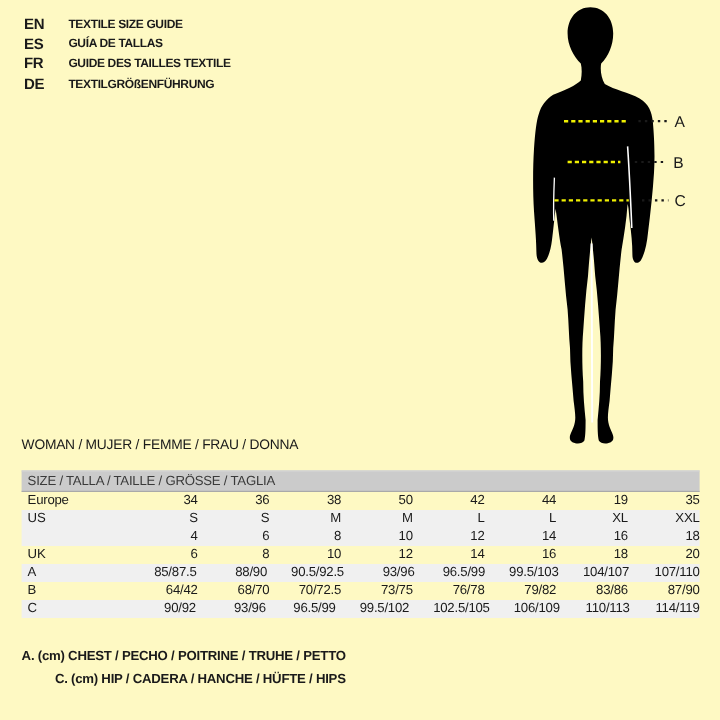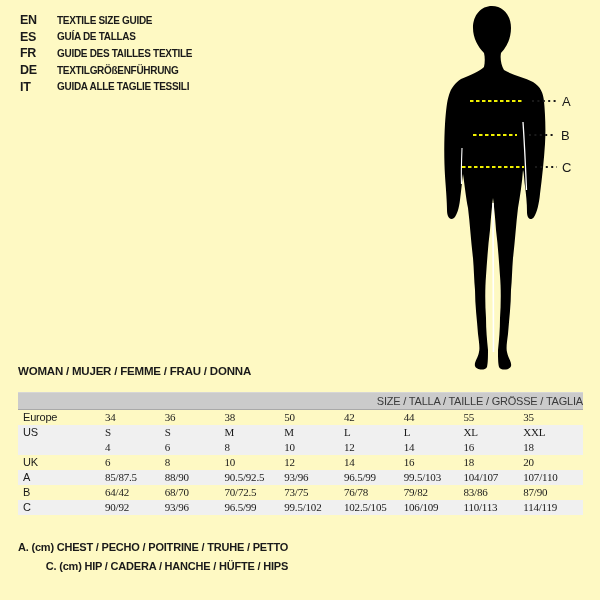--- a/index.html
+++ b/index.html
@@ -13,31 +13,31 @@
   .lang-code{width:37px;font-size:12.5px;font-weight:bold;letter-spacing:-0.3px;}
   .lang-text{font-size:10px;font-weight:bold;letter-spacing:-0.3px;white-space:nowrap;}
   
   .figure{position:absolute;left:400px;top:0;width:200px;height:380px;}
   .body-fill{fill:var(--silhouette,#000);}
   .gap{stroke:#ffffff;fill:none;}
   .dash-yellow{stroke:var(--accent-yellow,#f0f000);stroke-width:2;stroke-dasharray:3.5 2.5;fill:none;}
   .dash-black{stroke:#1a1a1a;stroke-width:1.8;stroke-dasharray:2 3.4;fill:none;}
   .marker-label{font-family:"Liberation Sans",sans-serif;font-size:13px;fill:#1a1a1a;}
   
-  .woman-title{position:absolute;left:18px;top:365px;font-size:11.5px;font-weight:bold;letter-spacing:-0.2px;}
+  .woman-title{position:absolute;left:18px;top:365px;font-size:11.5px;font-weight:normal;letter-spacing:-0.2px;}
   
   .size-table{position:absolute;left:18px;top:392px;width:565px;font-size:11px;letter-spacing:-0.2px;}
   .t-header{
     background:var(--table-header-bg,#cbcbcb);height:16px;line-height:16px;
-    padding-left:5px;color:#3a3a3a;border-top:1px solid #d6d6d6;border-bottom:1px solid #a9a9a9;text-align:right;
+    padding-left:5px;color:#3a3a3a;border-top:1px solid #d6d6d6;border-bottom:1px solid #a9a9a9;
   }
-  .t-row{display:flex;height:15px;line-height:15px;}
+  .t-row{display:flex;height:15px;line-height:15px;gap:20px;}
   .t-row.shade{background:var(--row-alt-bg,#f0f0f0);}
   .t-label{width:82px;padding-left:5px;text-align:left;}
-  .t-cell{flex:1;text-align:left;font-family:Liberation Serif, serif;}
+  .t-cell{flex:1;text-align:right;}
   
   .legend{position:absolute;left:18px;top:538px;text-align:right;}
   .legend-line{font-size:11px;font-weight:600;line-height:18.5px;letter-spacing:-0.2px;white-space:nowrap;}
 </style>
 </head>
 <body>
 
 <div id="canvas">
 
   <div class="lang-list">
@@ -49,24 +49,20 @@
       <span class="lang-code">ES</span>
       <span class="lang-text">GUÍA DE TALLAS</span>
     </div>
     <div class="lang-row">
       <span class="lang-code">FR</span>
       <span class="lang-text">GUIDE DES TAILLES TEXTILE</span>
     </div>
     <div class="lang-row">
       <span class="lang-code">DE</span>
       <span class="lang-text">TEXTILGRÖßENFÜHRUNG</span>
-    </div>
-    <div class="lang-row">
-      <span class="lang-code">IT</span>
-      <span class="lang-text">GUIDA ALLE TAGLIE TESSILI</span>
     </div>
   </div>
 
   <svg class="figure" viewBox="0 0 200 380">
     <path class="body-fill" d="
       M92,6
       C103,6 111,15 111,28
       C111,38 107,47 101,53
       C100,58 101,65 104,70
       C112,75 124,77 133,82
@@ -135,21 +131,21 @@
     <div class="t-header">SIZE / TALLA / TAILLE / GRÖSSE / TAGLIA</div>
 
     <div class="t-row">
       <div class="t-label">Europe</div>
       <div class="t-cell">34</div>
       <div class="t-cell">36</div>
       <div class="t-cell">38</div>
       <div class="t-cell">50</div>
       <div class="t-cell">42</div>
       <div class="t-cell">44</div>
-      <div class="t-cell">55</div>
+      <div class="t-cell">19</div>
       <div class="t-cell">35</div>
     </div>
 
     <div class="t-row shade">
       <div class="t-label">US</div>
       <div class="t-cell">S</div>
       <div class="t-cell">S</div>
       <div class="t-cell">M</div>
       <div class="t-cell">M</div>
       <div class="t-cell">L</div>

